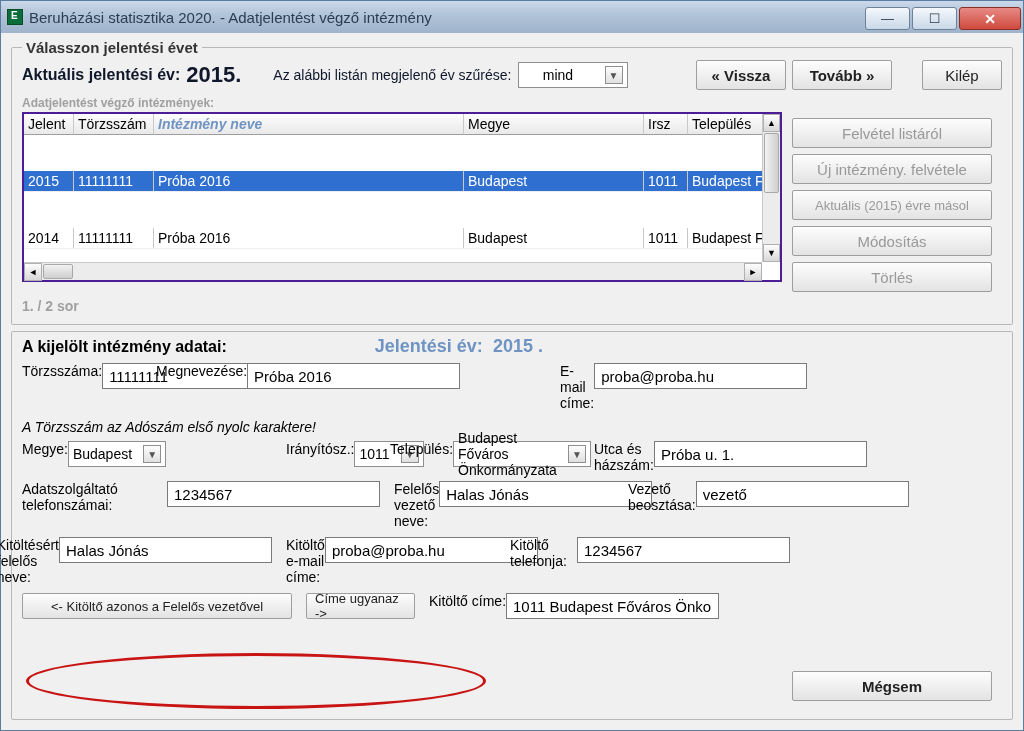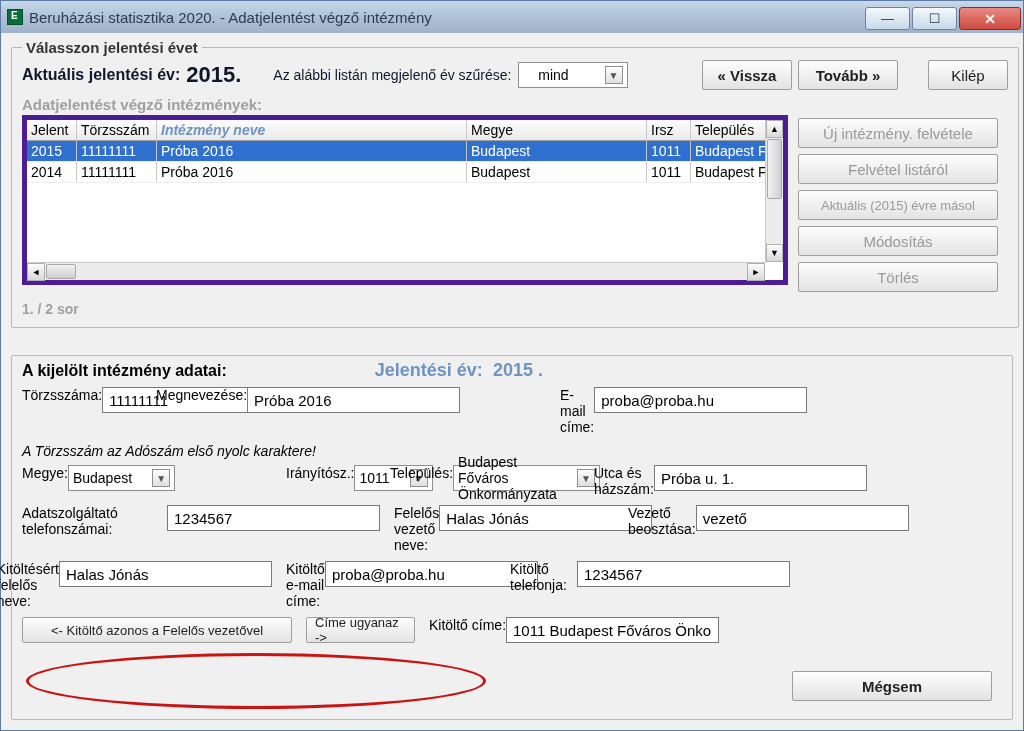--- a/index.html
+++ b/index.html
@@ -47,21 +47,21 @@
     font-size:15px; font-weight:bold; color:#333; padding:0 4px;
   }
   .row1 {
     display:flex; align-items:center; gap:6px;
   }
   .lbl-muted { color:#0f172a; font-size:16px; font-weight:bold; }
   .lbl-muted.big { font-size:22px; }
   .lbl-muted.sm { font-weight:normal; font-size:14px; }
   .dropdown {
     height:26px; border:1px solid #8e8e8e; background:#fff;
-    display:flex; align-items:center; padding:0 4px; gap:20px;
+    display:flex; align-items:center; padding:0 4px; gap:11px;
   }
   .dropdown .dd-text { flex:1; text-align:center; font-size:14px; }
   .dd-btn {
     width:18px; height:18px; border:1px solid #8e8e8e;
     background:linear-gradient(#fdfdfd,#e0e0e0);
     display:flex; align-items:center; justify-content:center; font-size:10px; color:#555;
   }
   .btn {
     height:30px; padding:0 14px; font-size:15px; font-weight:bold;
     background:linear-gradient(#fdfdfd,#e3e3e3);
@@ -69,24 +69,24 @@
     display:inline-flex; align-items:center; justify-content:center;
   }
   .btn.side { width:200px; font-weight:normal; color:#999; }
   .btn.side.strong { color:#222; font-weight:bold; }
   .btn.small { height:26px; font-size:13px; font-weight:normal; padding:0 8px;}
   
   .grid-section { display:flex; gap:10px; margin-top:6px;}
   .grid-wrap {
     flex:1; display:flex; flex-direction:column;
   }
-  .grid-label { color:#a0a0a0; font-size:15px; font-weight:bold; margin-bottom:2px;}
+  .grid-label { color:#a0a0a0; font-size:12px; font-weight:bold; margin-bottom:2px;}
   .grid {
-    border:5px solid #4c1d95; background:#fff; height:170px;
-    display:flex; flex-direction:column; position:relative;
+    border:2px solid #4c1d95; background:#fff; height:170px;
+    display:flex; flex-direction:column; position:relative;gap:36px;
   }
   .grid-head, .grid-row { display:flex; }
   .grid-head { background:linear-gradient(#fdfdfd,#e8e8e8); }
   .ghc, .gc {
     border-right:1px solid #c8c8c8; padding:2px 4px; font-size:14px; overflow:hidden; white-space:nowrap;
   }
   .ghc { border-bottom:1px solid #9e9e9e;}
   .ghc.sel { color:#6f93c2; font-weight:bold; font-style:italic;}
   .col-jel { width:50px; } .col-tsz { width:80px; } .col-int { width:310px; }
   .col-megye { width:180px;} .col-irsz{ width:44px;} .col-tel{ width:92px;}
@@ -201,30 +201,30 @@
             <div class="hscroll">
               <div class="sbtn" style="width:18px;">◄</div>
               <div class="hsthumb"></div>
               <div style="flex:1;"></div>
               <div class="sbtn" style="width:18px;">►</div>
             </div>
           </div>
           <div class="rowcount">1. / 2 sor</div>
         </div>
         <div class="sidebtns">
+          <div class="btn side">Felvétel listáról</div>
           <div class="btn side">Új intézmény. felvétele</div>
-          <div class="btn side">Felvétel listáról</div>
           <div class="btn side" style="font-size:13px;">Aktuális (2015) évre másol</div>
           <div class="btn side">Módosítás</div>
           <div class="btn side">Törlés</div>
         </div>
       </div>
     </fieldset>
 
-    <fieldset class="group form-area" style="position:relative; margin-top:21px;">
+    <fieldset class="group form-area" style="position:relative; ">
       <div class="form-head">
         <span class="t1">A kijelölt intézmény adatai:</span>
         <span style="width:100px;"></span>
         <span class="t2">
           <span>Jelentési év:</span>&nbsp;
           <span>2015 .</span>
         </span>
       </div>
 
       <div class="frow">

